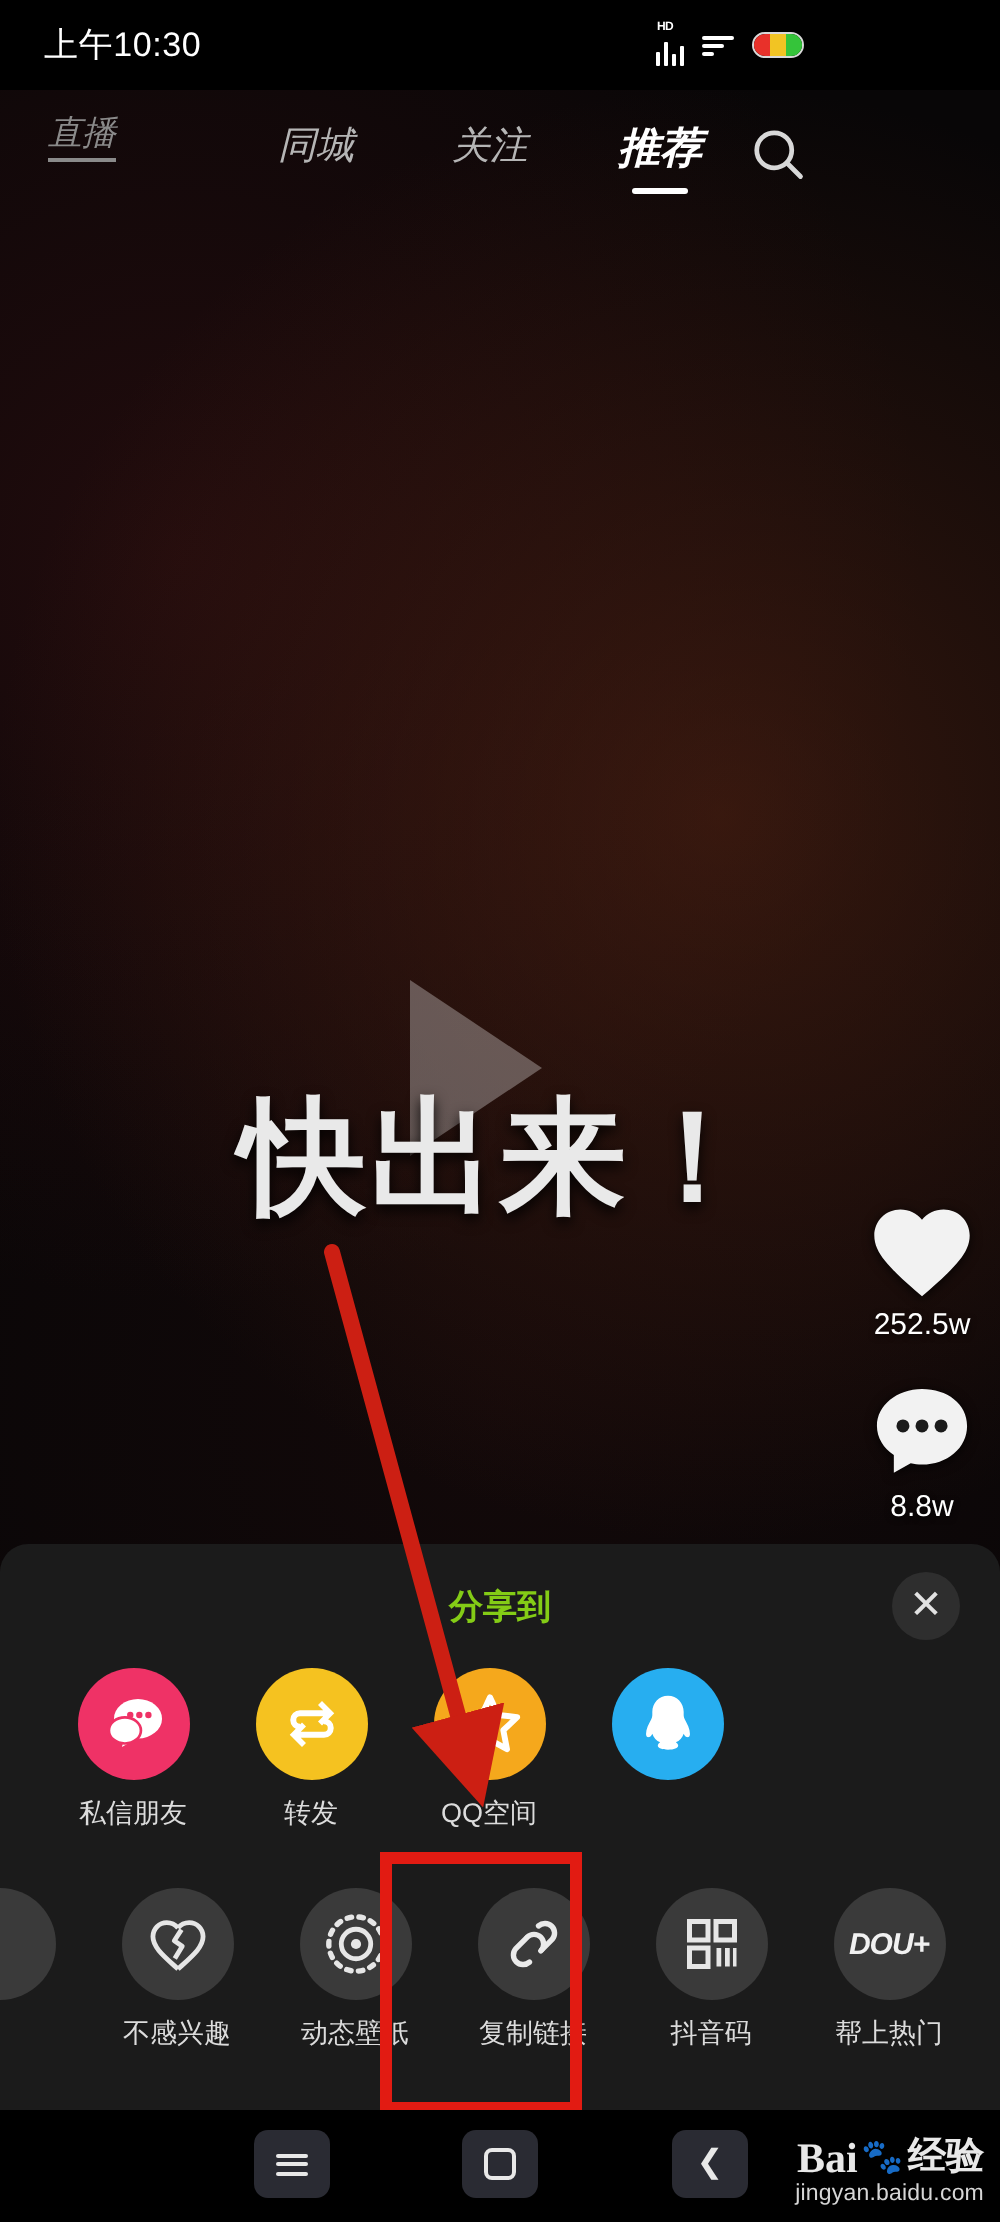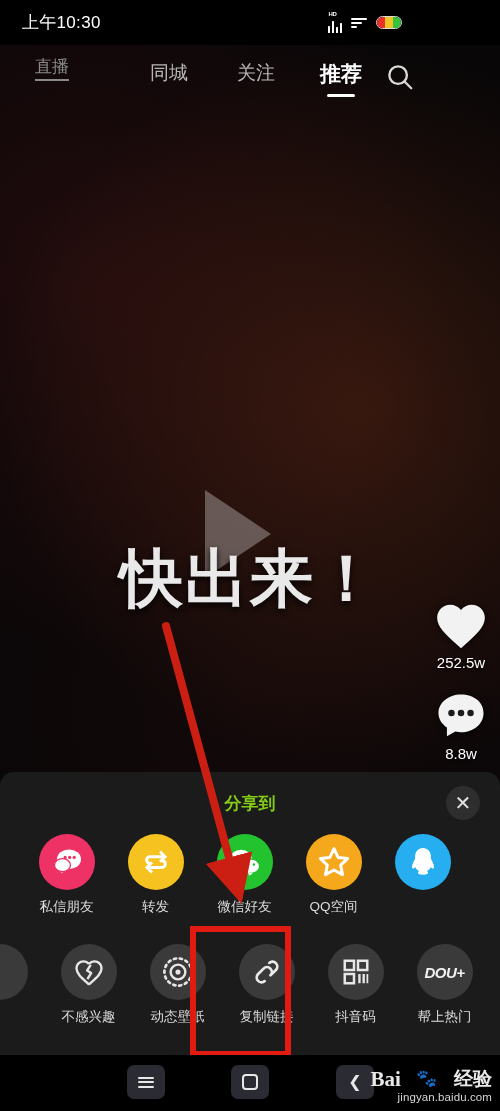--- a/index.html
+++ b/index.html
@@ -31,22 +31,22 @@
   .wifi-ico b:nth-child(2){width:11px;}
   .wifi-ico b:nth-child(3){width:6px;}
   .battery{
     width:26px;height:13px;border-radius:7px;overflow:hidden;
     display:flex; border:1.5px solid #d9d9d9;
   }
   .battery span{ flex:1; display:block; }
 
   
   #top-nav{
-    position:absolute; top:50px; left:11px; width:428px; height:55px; z-index:40;
-    display:flex; align-items:center;
+    position:absolute; top:50px; left:0; width:428px; height:55px; z-index:40;
+    display:flex; align-items:center;font-style:italic;
   }
   #nav-live{
     position:absolute; left:24px; top:8px;
     font-size:17px; color:#8a8a8a; line-height:1.1;
     border-bottom:2px solid #8a8a8a; padding-bottom:2px;
   }
   .nav-tab{
     position:absolute; top:10px; font-size:19px; color:#b5b5b5;
   }
   .nav-tab.active{ color:#fff; font-weight:700; font-size:21px; }
@@ -153,21 +153,21 @@
   .burger i{ display:block; width:16px; height:2px; background:#e8e8e8; margin:2.5px 0; border-radius:1px;}
   .home-sq{ width:16px;height:16px;border:2.2px solid #e8e8e8;border-radius:4px;}
   .chev{ color:#e8e8e8; font-size:16px; line-height:1;}
 
   
   #watermark{
     position:absolute; right:8px; bottom:8px; z-index:38;
     display:flex; flex-direction:column; align-items:flex-end; line-height:1.05;
   }
   #wm-top{
-    display:flex; align-items:center; gap:16px;
+    display:flex; align-items:center; gap:2px;
     font-size:21px; font-weight:700; color:#e8e8e8;
     font-family:"Liberation Serif","DejaVu Serif",serif;
   }
   #wm-paw{ font-size:17px; }
   #wm-cn{ font-size:19px; font-weight:700; font-family:"Liberation Sans",sans-serif;}
   #wm-url{ font-size:11.5px; color:#d6d6d6; letter-spacing:.1px; margin-top:1px;}
 </style>
 </head>
 <body>
 
@@ -269,35 +269,20 @@
       <div class="share-ico" style="background:#f5c220">
         <svg width="30" height="30" viewBox="0 0 24 24">
           <path fill="#fff" d="M7.2 5.5h9.3l-2.1-2.1 1.6-1.6 4.9 4.9-4.9 4.9-1.6-1.6 2.1-2.1H7.2a1.5 1.5 0 0 0 0 3v2.4a3.9 3.9 0 0 1 0-7.8z" transform="translate(0,1)"></path>
           <path fill="#fff" d="M16.8 18.5H7.5l2.1 2.1-1.6 1.6L3.1 17.3l4.9-4.9 1.6 1.6-2.1 2.1h9.3a1.5 1.5 0 0 0 0-3v-2.4a3.9 3.9 0 0 1 0 7.8z" transform="translate(0,-1)"></path>
         </svg>
       </div>
       <div class="share-label">转发</div>
     </div>
 
 
-    <div class="share-item">
-      <div class="share-ico" style="background:#22c32f">
-        <svg width="34" height="30" viewBox="0 0 26 22">
-          <ellipse cx="10" cy="8.4" rx="8.2" ry="6.8" fill="#fff"></ellipse>
-          <path d="M6 13.6 L4.6 18 L8.6 15.8 Z" fill="#fff"></path>
-          <ellipse cx="17.6" cy="14.2" rx="6.6" ry="5.5" fill="#fff" stroke="#22c32f" stroke-width="1.1"></ellipse>
-          <path d="M15.2 18.6 L16.2 21.6 L19 19.8 Z" fill="#fff"></path>
-          <circle cx="7.5" cy="7" r="1.1" fill="#22c32f"></circle>
-          <circle cx="12.5" cy="7" r="1.1" fill="#22c32f"></circle>
-          <circle cx="15.4" cy="13" r=".95" fill="#22c32f"></circle>
-          <circle cx="19.8" cy="13" r=".95" fill="#22c32f"></circle>
-        </svg>
-      </div>
-      <div class="share-label">微信好友</div>
-    </div>
 
     <div class="share-item">
       <div class="share-ico" style="background:#f5a81c">
         <svg width="34" height="34" viewBox="0 0 24 24">
           <path fill="none" stroke="#fff" stroke-width="2.1" stroke-linejoin="round" d="M12 2.6 14.9 8.8 21.6 9.6 16.7 14.2 18 20.9 12 17.6 6 20.9 7.3 14.2 2.4 9.6 9.1 8.8z"></path>
         </svg>
       </div>
       <div class="share-label">QQ空间</div>
     </div>
 

